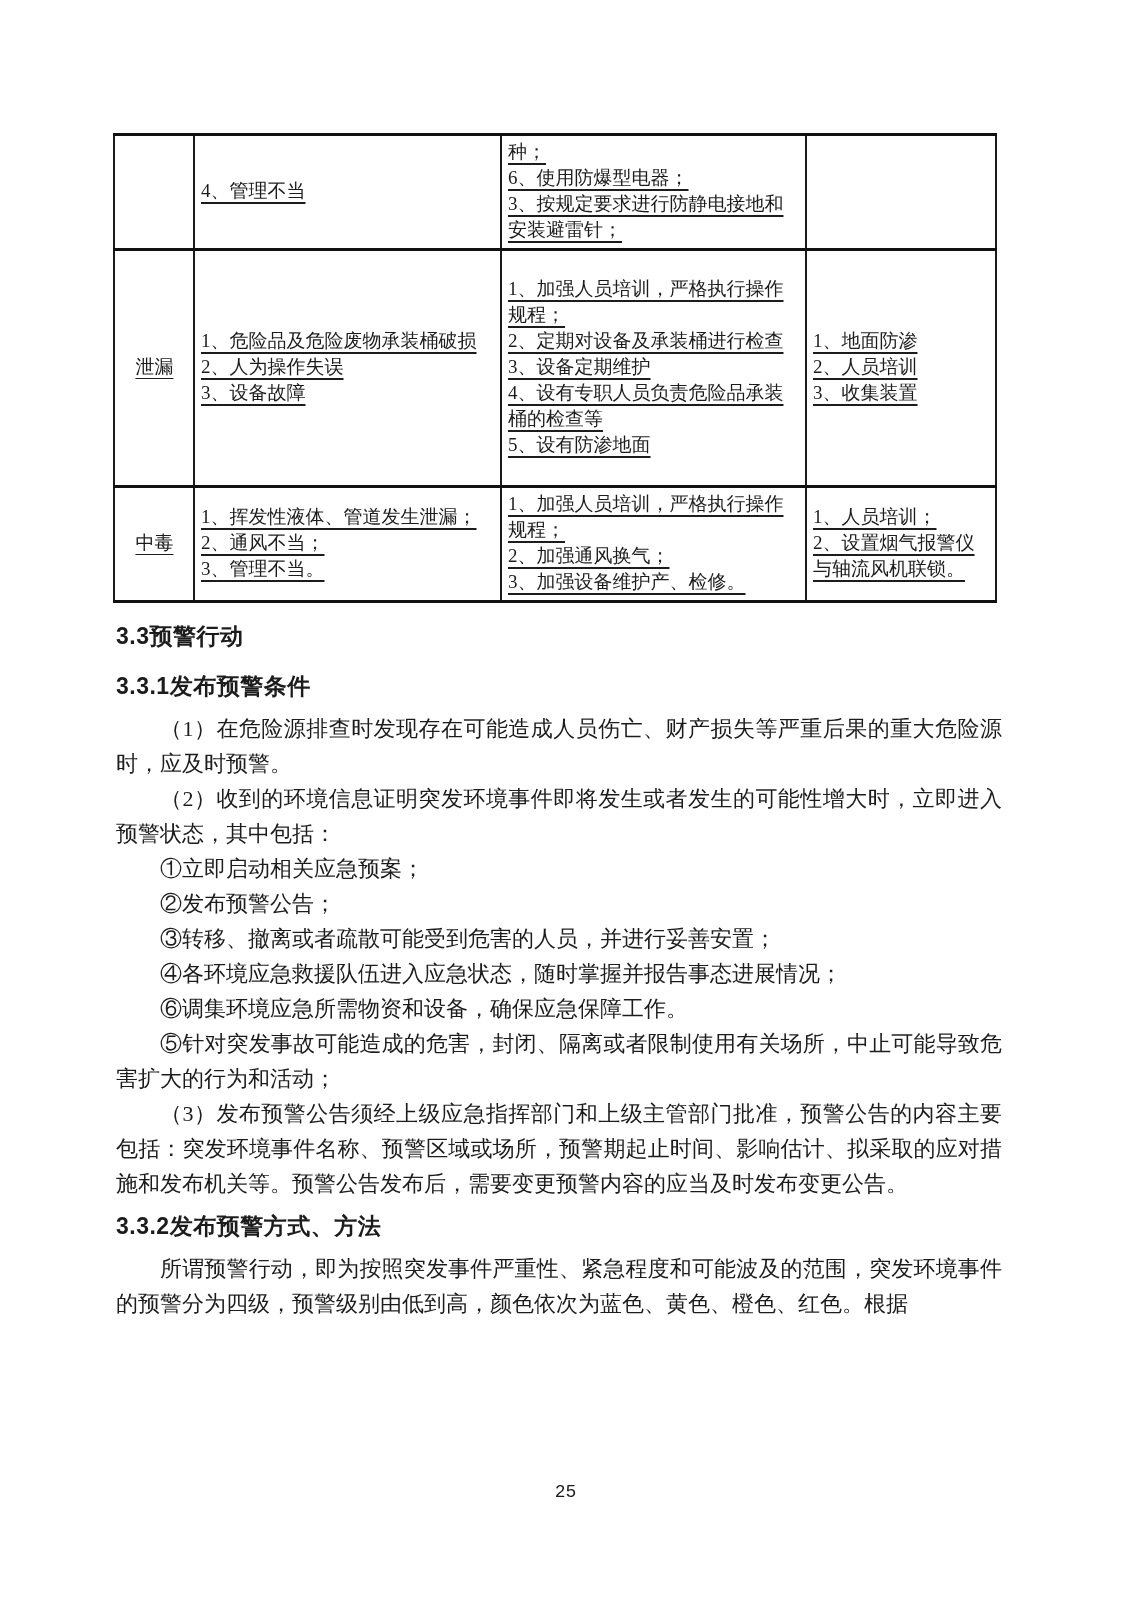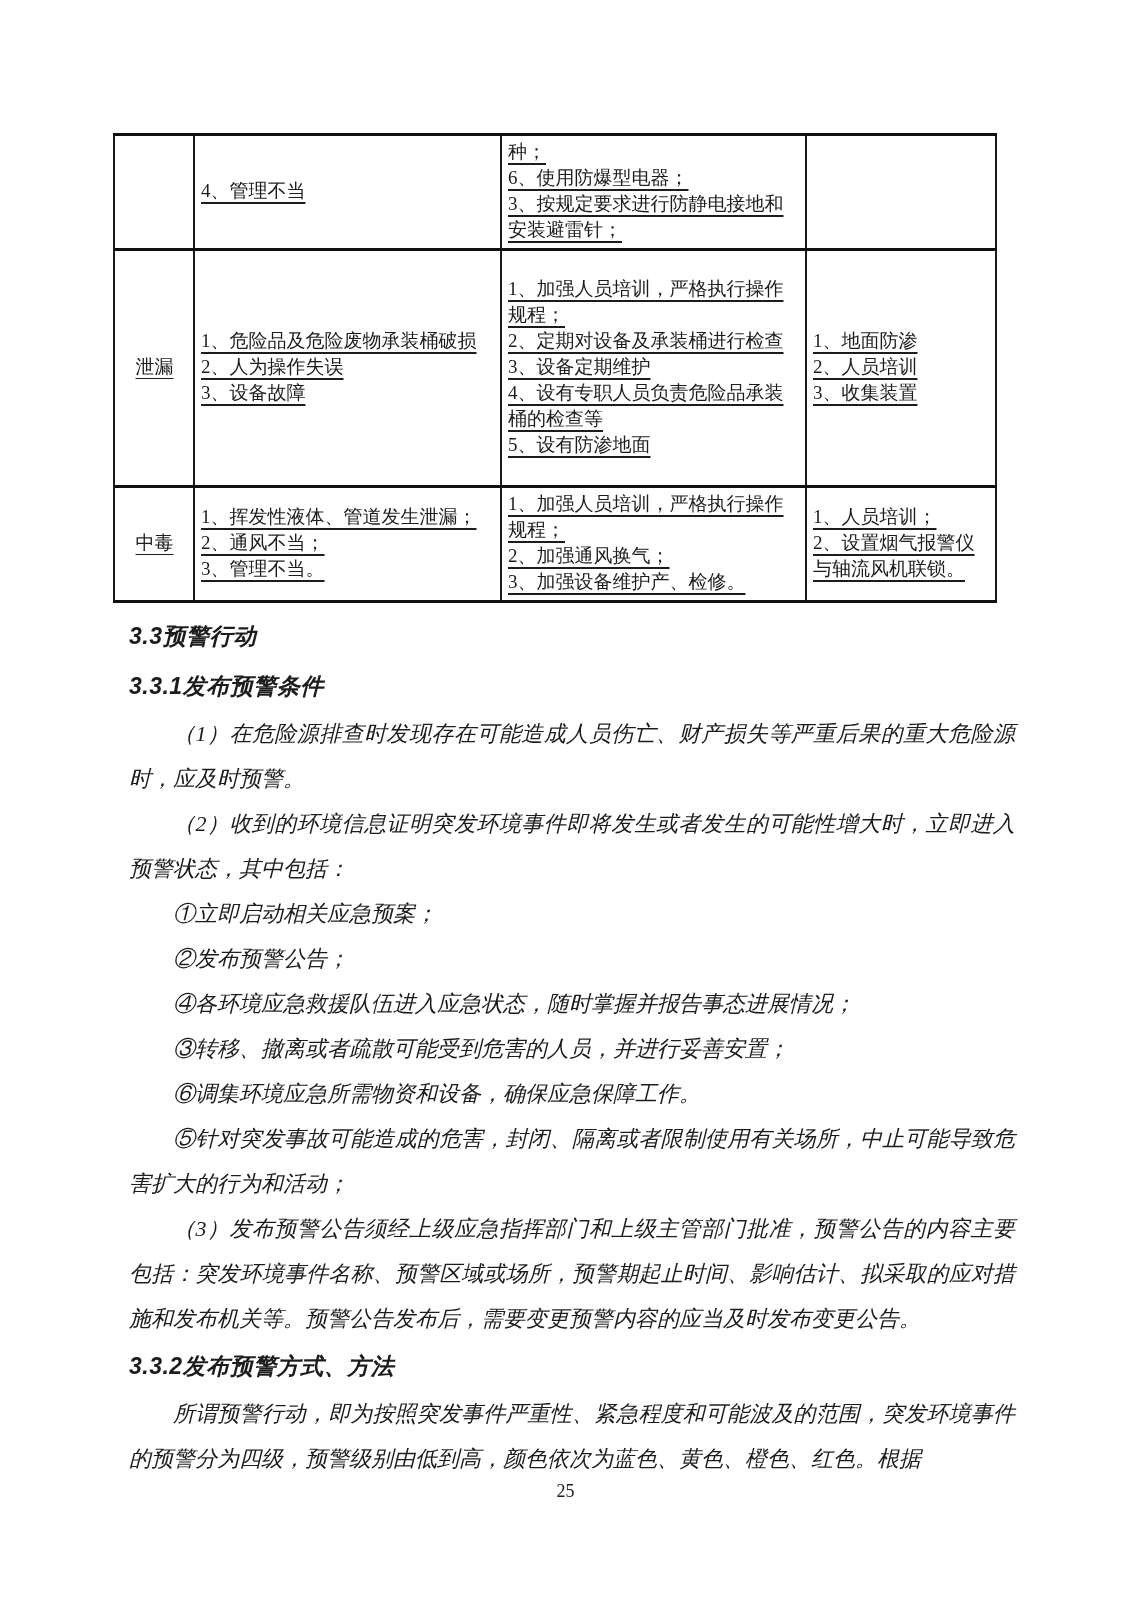--- a/index.html
+++ b/index.html
@@ -38,45 +38,45 @@
   tr.r1 td { height: 226px; }
   tr.r2 td { height: 96px; }
   .cell-line, .cell-label {
     display: block;
     text-decoration: underline;
     text-decoration-thickness: 1.5px;
     text-underline-offset: 5px;
   }
   .cell-label { display: inline-block; text-decoration: underline; }
   
-  .text-block { margin-left: 16px; width: 886px; font-style: italic; }
+  .text-block { margin-left: 3px; width: 886px; }
   .h-sec {
     font-family: "Liberation Sans", "DejaVu Sans", sans-serif;
     font-weight: bold;
     font-size: 23px;
     line-height: 50px;
     margin: 0;
     letter-spacing: 0.5px;
   }
   .h-first { margin-top: 8px; }
   .para {
     font-size: 22px;
-    line-height: 45px;
+    line-height: 35px;
     margin: 0;
     text-align: justify;
     text-indent: 2em;
   }
   
   .page-number {
     position: absolute;
     left: 0; right: 0;
     bottom: 98px;
     text-align: center;
     font-size: 18px;
-    font-family: Liberation Serif, serif;
+    font-family: Liberation Mono, monospace;
   }
 </style>
 </head>
 <body>
 
 <div class="page">
 
   <table class="risk-table">
     <colgroup>
       <col style="width:80px">
@@ -141,22 +141,22 @@
     </tbody>
   </table>
 
   <div class="text-block">
     <p class="h-sec h-first">3.3预警行动</p>
     <p class="h-sec">3.3.1发布预警条件</p>
     <p class="para">（1）在危险源排查时发现存在可能造成人员伤亡、财产损失等严重后果的重大危险源时，应及时预警。</p>
     <p class="para">（2）收到的环境信息证明突发环境事件即将发生或者发生的可能性增大时，立即进入预警状态，其中包括：</p>
     <p class="para">①立即启动相关应急预案；</p>
     <p class="para">②发布预警公告；</p>
+    <p class="para">③转移、撤离或者疏散可能受到危害的人员，并进行妥善安置；</p>
     <p class="para">④各环境应急救援队伍进入应急状态，随时掌握并报告事态进展情况；</p>
-    <p class="para">③转移、撤离或者疏散可能受到危害的人员，并进行妥善安置；</p>
     <p class="para">⑥调集环境应急所需物资和设备，确保应急保障工作。</p>
     <p class="para">⑤针对突发事故可能造成的危害，封闭、隔离或者限制使用有关场所，中止可能导致危害扩大的行为和活动；</p>
     <p class="para">（3）发布预警公告须经上级应急指挥部门和上级主管部门批准，预警公告的内容主要包括：突发环境事件名称、预警区域或场所，预警期起止时间、影响估计、拟采取的应对措施和发布机关等。预警公告发布后，需要变更预警内容的应当及时发布变更公告。</p>
     <p class="h-sec">3.3.2发布预警方式、方法</p>
     <p class="para">所谓预警行动，即为按照突发事件严重性、紧急程度和可能波及的范围，突发环境事件的预警分为四级，预警级别由低到高，颜色依次为蓝色、黄色、橙色、红色。根据</p>
   </div>
 
 </div>
 
 <div class="page-number">25</div>

